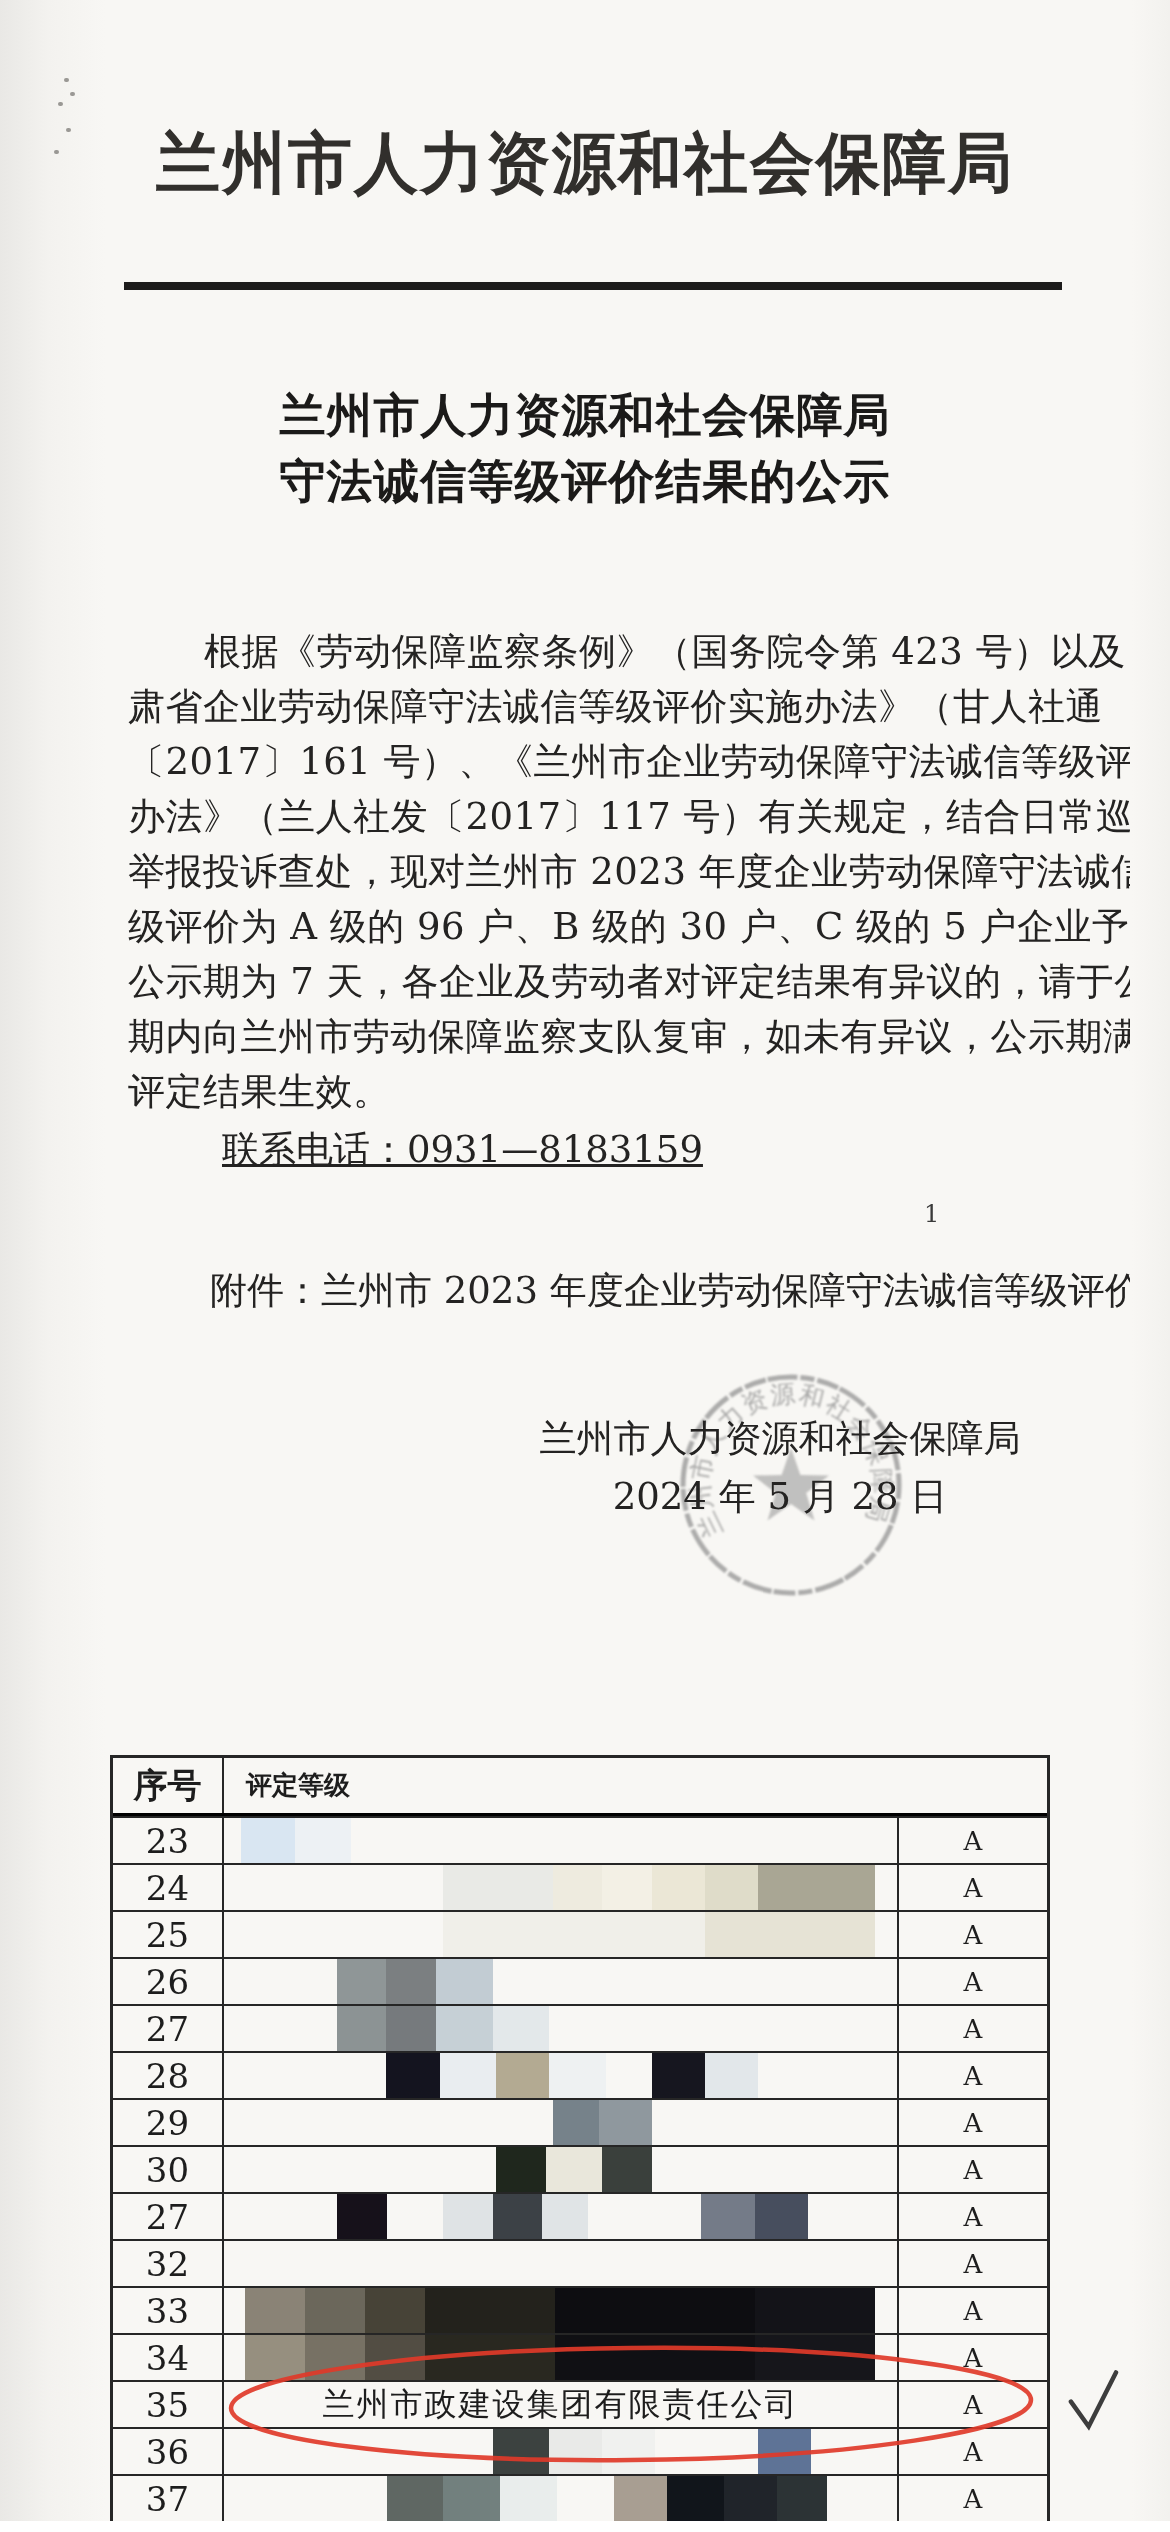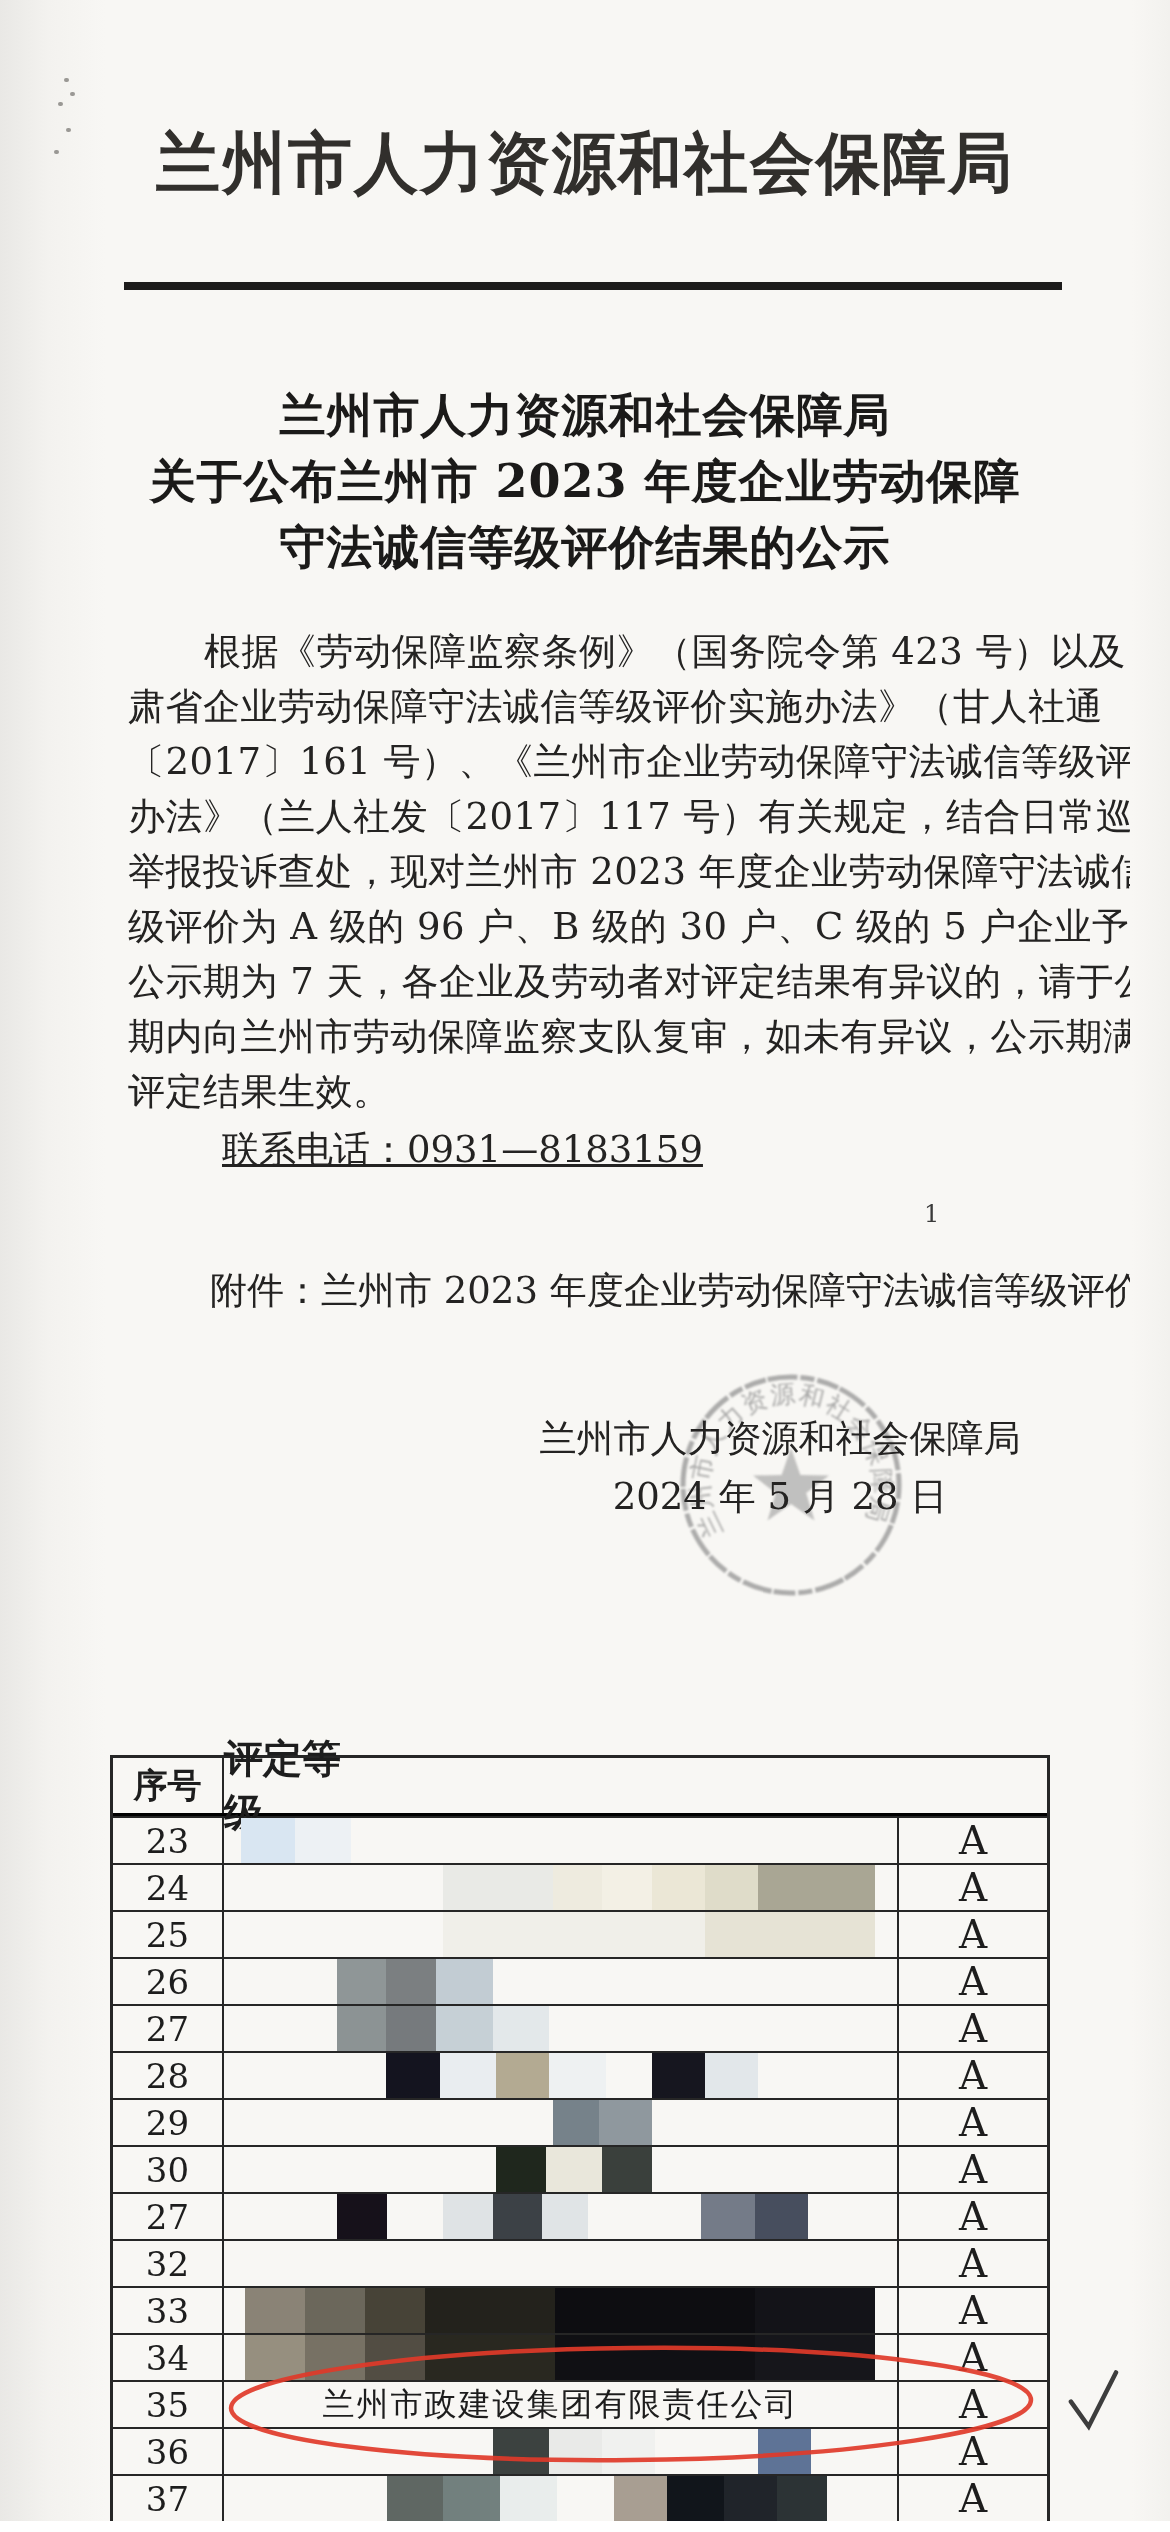--- a/index.html
+++ b/index.html
@@ -52,21 +52,21 @@
   }
   .trow{display:flex;height:47px;box-sizing:border-box;border-top:2px solid #262626;}
   .trow.head{height:58px;border-top:none;border-bottom:3px solid #000000;
     font-weight:700;font-size:33px;}
   .c-no{width:111px;border-right:2px solid #262626;box-sizing:border-box;
     display:flex;align-items:center;justify-content:center;font-size:34px;color:#1d1d1d;}
   .c-name{flex:1;border-right:2px solid #262626;box-sizing:border-box;position:relative;
     display:flex;align-items:center;justify-content:center;font-size:32px;color:#1d1d1d;
     letter-spacing:2px;overflow:visible;white-space:nowrap;}
   .c-grade{width:148px;display:flex;align-items:center;justify-content:center;
-    font-size:39px;color:#1d1d1d;}
+    font-size:26px;color:#1d1d1d;}
   .mosaic{position:absolute;top:0;bottom:0;}
   .ellipse-svg{position:absolute;left:226px;top:2343px;z-index:4;pointer-events:none;}
   .check-svg{position:absolute;left:1066px;top:2370px;z-index:4;}
   .bottom-strip{position:absolute;left:0;top:2521px;width:1170px;height:11px;background:#ffffff;z-index:5;}
 </style>
 </head>
 <body>
 
 <div class="page">
 
@@ -77,21 +77,20 @@
       <div class="speck" style="left: 54px; top: 150px; width: 5px; height: 4px;"></div>
       <div class="speck" style="left: 70px; top: 92px; width: 5px; height: 4px;"></div>
     </div>
 
   <div class="letterhead">兰州市人力资源和社会保障局</div>
 
   <div class="rule"></div>
 
   <div class="doc-title">
     <div>兰州市人力资源和社会保障局</div>
-    <div>关于公布兰州市 2023 年度企业劳动保障</div>
     <div>守法诚信等级评价结果的公示</div>
   </div>
 
   <div class="body-block" id="body-block">
       <div class="bline indent" style="top: 0px;">根据《劳动保障监察条例》（国务院令第 423 号）以及《甘</div>
       <div class="bline" style="top: 55px;">肃省企业劳动保障守法诚信等级评价实施办法》（甘人社通</div>
       <div class="bline" style="top: 110px;">〔2017〕161 号）、《兰州市企业劳动保障守法诚信等级评价实施</div>
       <div class="bline" style="top: 165px;">办法》（兰人社发〔2017〕117 号）有关规定，结合日常巡查、</div>
       <div class="bline" style="top: 220px;">举报投诉查处，现对兰州市 2023 年度企业劳动保障守法诚信等</div>
       <div class="bline" style="top: 275px;">级评价为 A 级的 96 户、B 级的 30 户、C 级的 5 户企业予以公示，</div>

